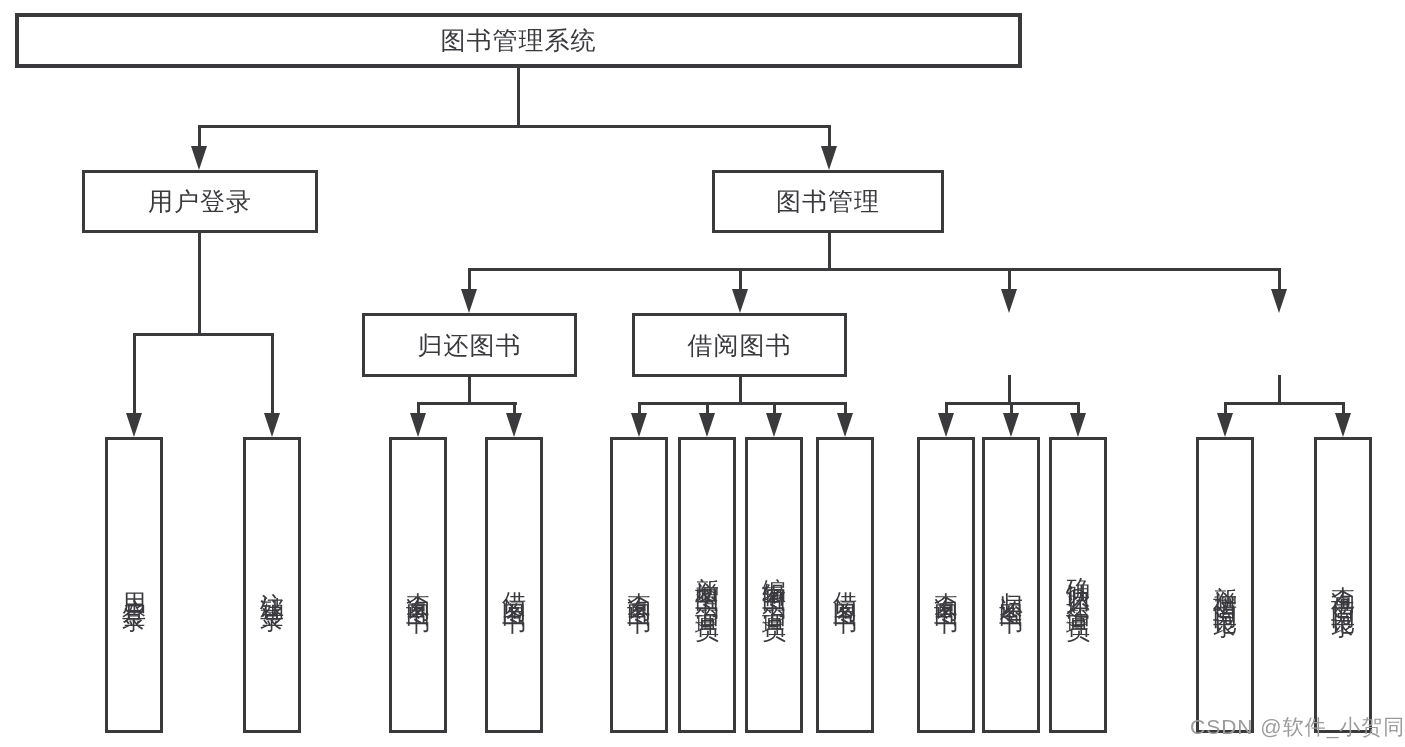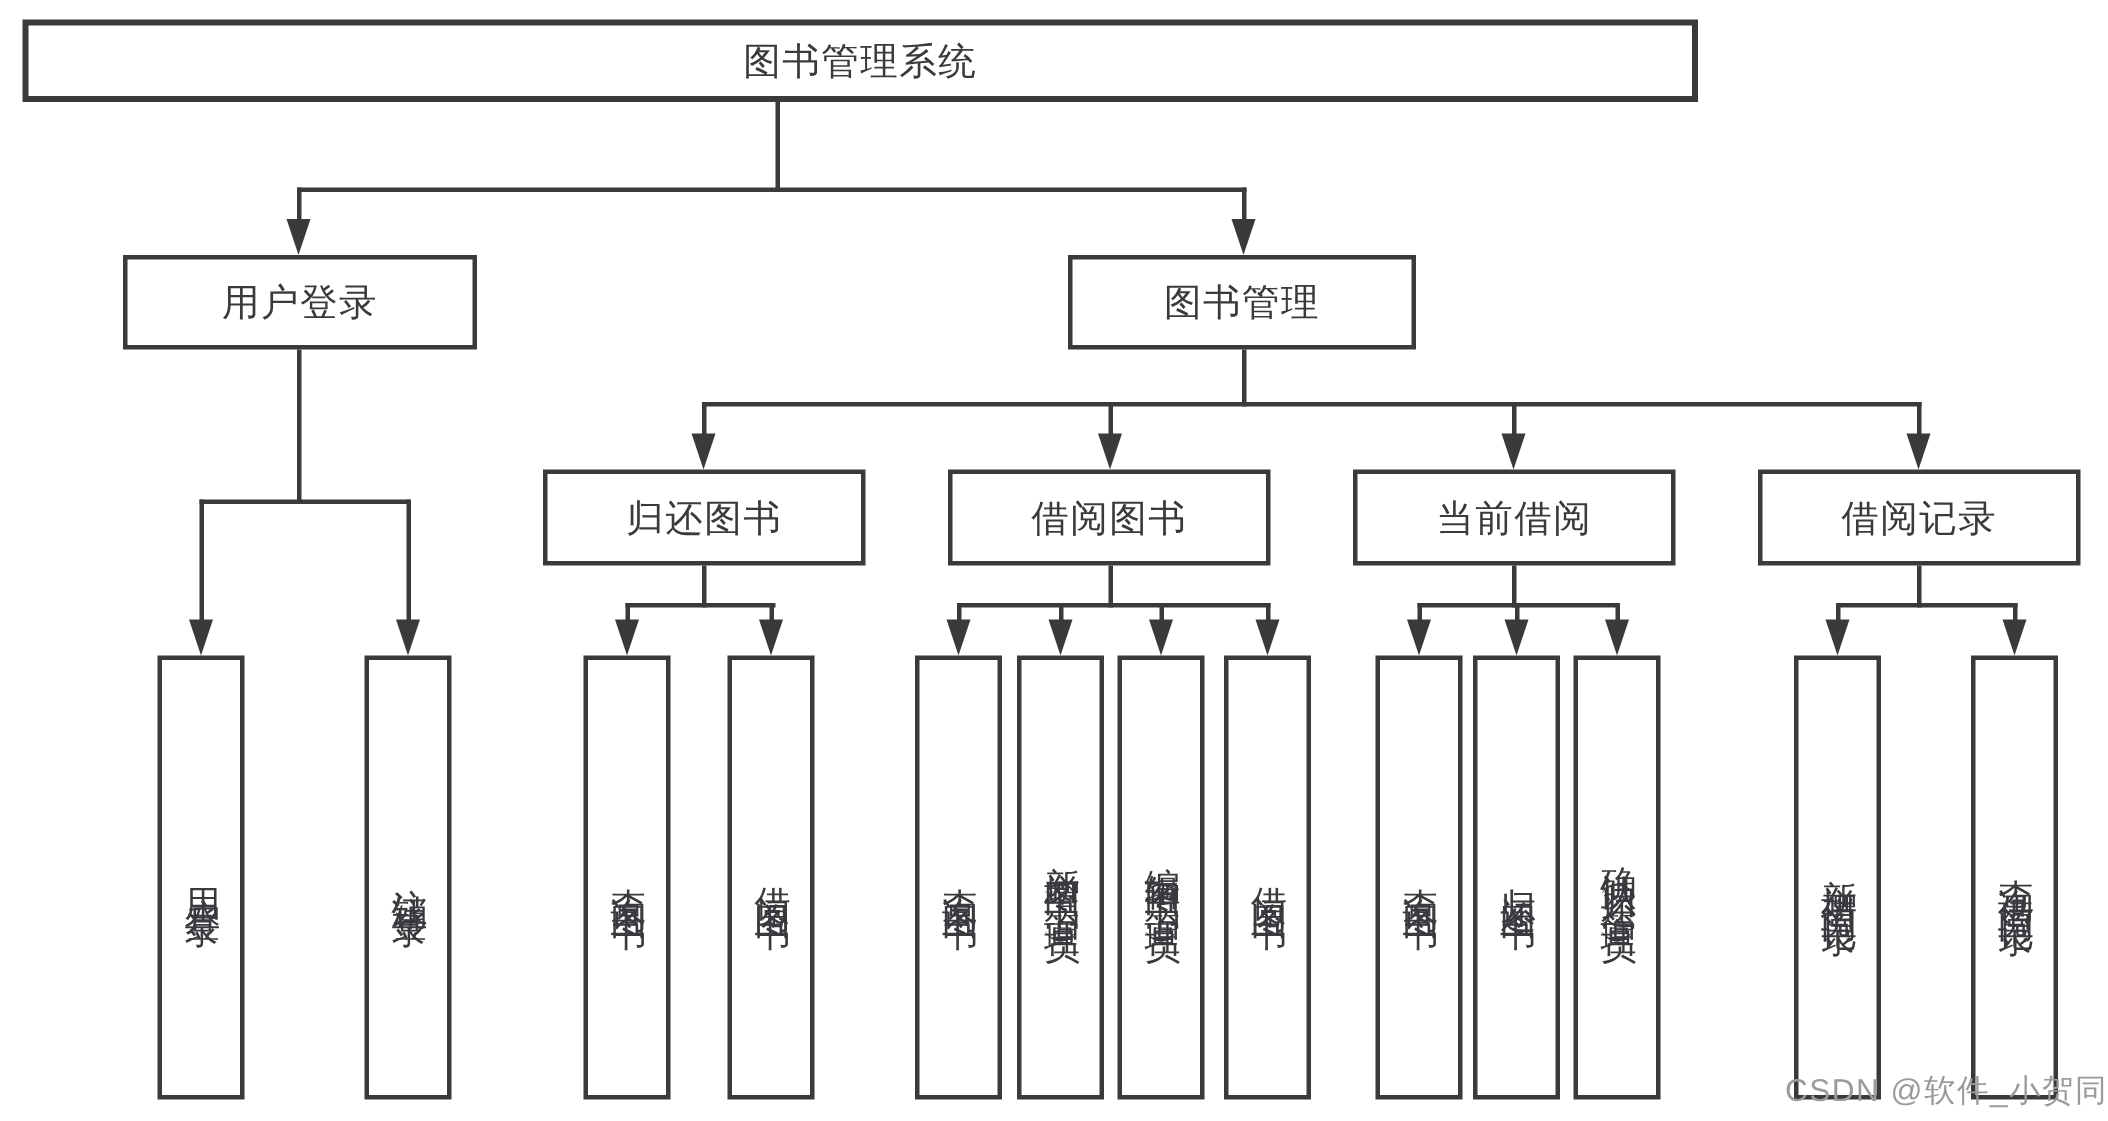--- a/index.html
+++ b/index.html
@@ -98,42 +98,36 @@
   <div class="line v" style="left:1077px;top:402px;height:13px"></div>
   <div class="arrow" style="left:1070px;top:413px"></div>
 
   <div class="line v" style="left:1278px;top:375px;height:30px"></div>
   <div class="line h" style="left:1224px;top:402px;width:121px"></div>
   <div class="line v" style="left:1224px;top:402px;height:13px"></div>
   <div class="arrow" style="left:1217px;top:413px"></div>
   <div class="line v" style="left:1342px;top:402px;height:13px"></div>
   <div class="arrow" style="left:1335px;top:413px"></div>
 
-  <div class="hbox root-box" style="left:15px;top:13px;width:1117px;height:55px">
+  <div class="hbox root-box" style="left:15px;top:13px;width:1007px;height:55px">
     <span>图书管理系统</span>
   </div>
 
   <div class="hbox" style="left:82px;top:170px;width:236px;height:63px">
     <span>用户登录</span>
   </div>
   <div class="hbox" style="left:712px;top:170px;width:232px;height:63px">
     <span>图书管理</span>
   </div>
 
   <div class="hbox" style="left:362px;top:313px;width:215px;height:64px">
     <span>归还图书</span>
   </div>
   <div class="hbox" style="left:632px;top:313px;width:215px;height:64px">
     <span>借阅图书</span>
-  </div>
-  <div class="hbox" style="left:902px;top:313px;width:215px;height:64px">
-    <span>当前借阅</span>
-  </div>
-  <div class="hbox" style="left:1172px;top:313px;width:215px;height:64px">
-    <span>借阅记录</span>
   </div>
 
   <div class="vbox" style="left:105px">
     <span class="vtext">用户登录</span>
   </div>
   <div class="vbox" style="left:243px">
     <span class="vtext">注销登录</span>
   </div>
 
   <div class="vbox" style="left:389px">

